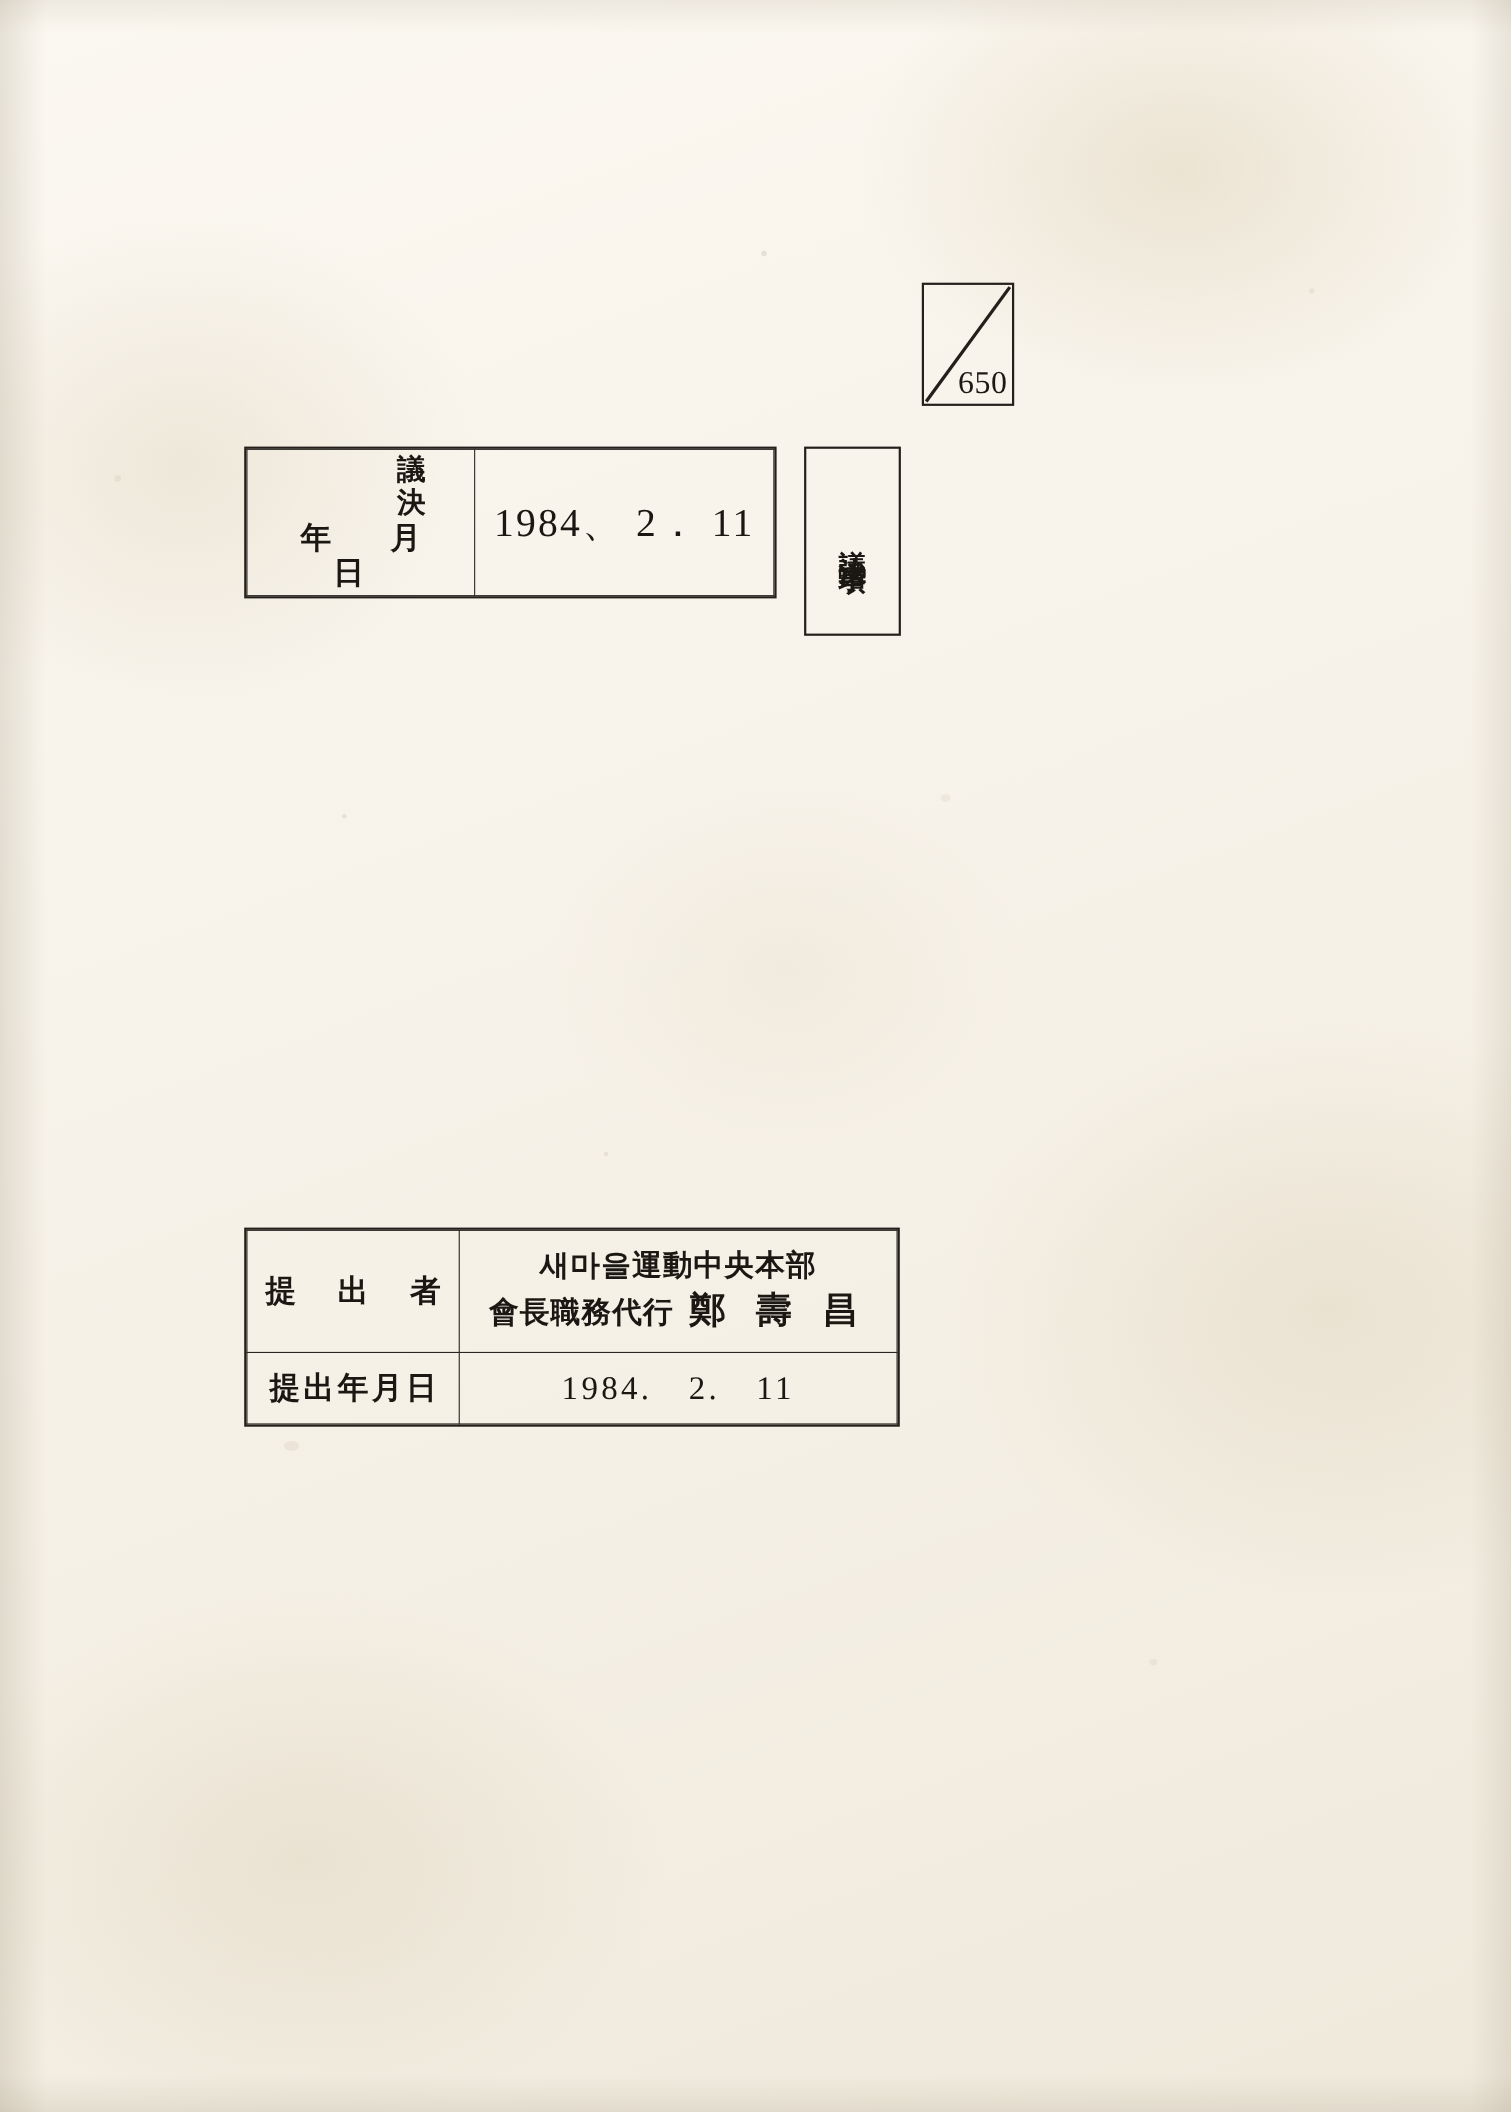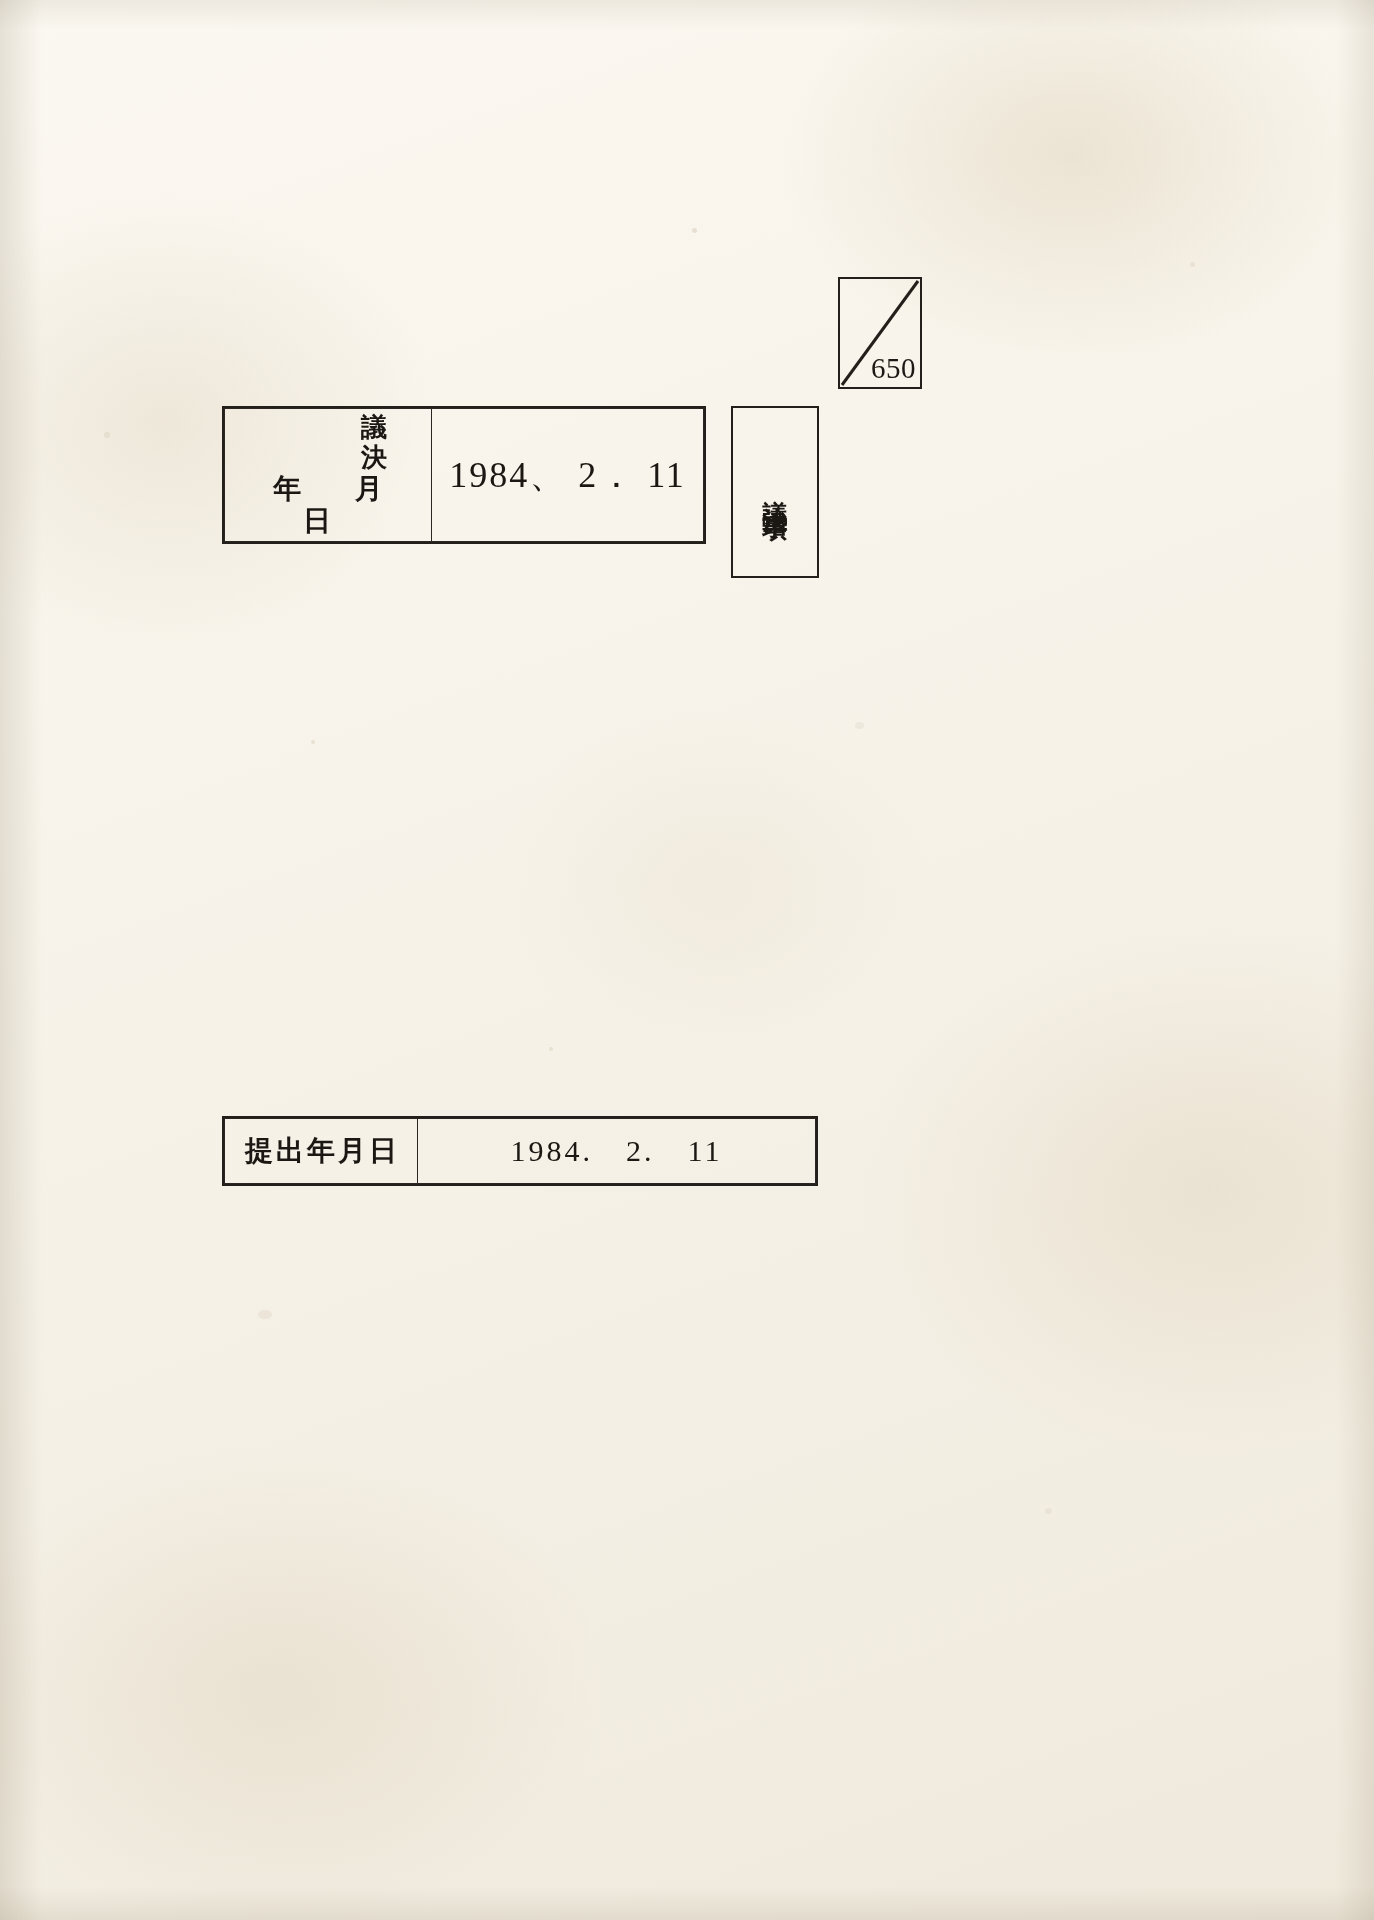--- a/index.html
+++ b/index.html
@@ -46,21 +46,20 @@
 
   
   .page-number-box {
     position: absolute;
     left: 838px;
     top: 257px;
     width: 84px;
     height: 112px;
     border: 2px solid #23201c;
     box-sizing: border-box;
-    margin-top: 20px;
   }
   .page-number-box .diag {
     position: absolute;
     inset: 0;
     overflow: hidden;
   }
   .page-number-box .diag svg { display: block; }
   .page-number-box .num {
     position: absolute;
     right: 4px;
@@ -277,20 +276,29 @@
   </div>
 
   <div class="side-box">
     <div class="vtext">議決事項</div>
   </div>
 
 
   <div class="bottom-table">
     <table>
       <tbody>
+          <tr>
+        <td class="b-label">提 出 者</td>
+        <td class="b-value-org">
+          <div class="org-line1">새마을運動中央本部</div>
+          <div class="org-line2">
+            <span>會長職務代行</span><span class="name">鄭 壽 昌</span>
+          </div>
+        </td>
+      </tr>
       <tr>
         <td class="b-label-tight">提出年月日</td>
         <td class="b-value-date">1984.　2.　11</td>
       </tr>
     </tbody>
       </table>
   </div>
 </div>
 
 </body></html>

